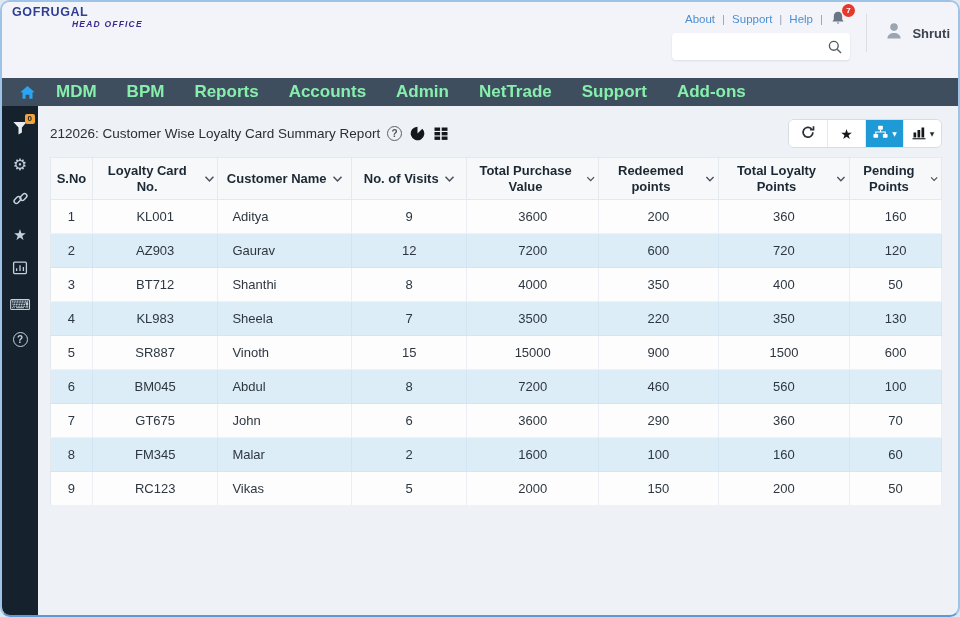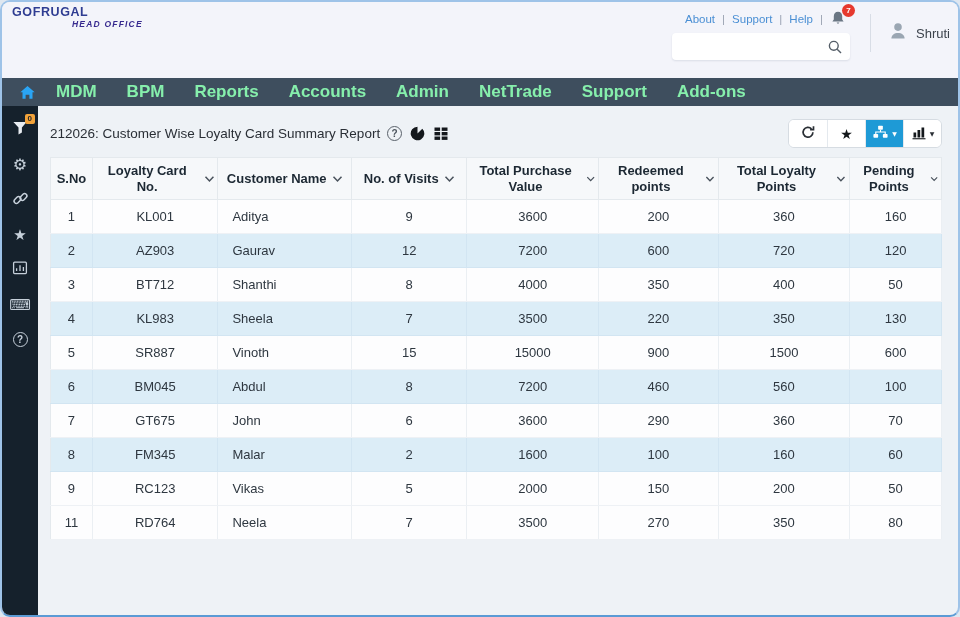--- a/index.html
+++ b/index.html
@@ -16,21 +16,21 @@
   .brand-tagline { color:#372a8f; font-weight:bold; font-size:8.5px; letter-spacing:1.2px; margin-left:60px;font-style:italic; }
   .top-right { position:absolute; right:108px; top:8px; display:flex; flex-direction:column; align-items:flex-end; gap:5px; }
   .top-links { display:flex; align-items:center; gap:7px; font-size:11.5px; }
   .hlink { color:#4a8fd4; text-decoration:none; cursor:pointer; }
   .lsep { color:#9aa3b2; }
   .bell-wrap { position:relative; width:20px; height:18px; cursor:pointer; }
   .notif-badge { position:absolute; top:-6px; right:-5px; min-width:13px; height:13px; background:#e6392e; color:#fff; border-radius:50%; font-size:8px; font-weight:bold; display:flex; align-items:center; justify-content:center; padding:0 2px; }
   .search-box { width:178px; height:27px; background:#fff; border-radius:4px; box-shadow:0 1px 2px rgba(40,60,90,.12); display:flex; align-items:center; padding:0 7px 0 9px; }
   .search-box input { flex:1; border:none; outline:none; font-size:12.5px; background:transparent; min-width:0; }
   .user-chip { position:absolute; right:8px; top:12px; height:38px; display:flex; align-items:center; gap:7px; padding-left:16px; border-left:1px solid #d8dde6; cursor:pointer; }
-  .user-name { font-size:13px; color:#3c434c; font-weight:400; }
+  .user-name { font-size:13px; color:#3c434c; font-weight:700; }
 
   
   .mainnav { height:28px; background:var(--nav,#3e4e5e); display:flex; align-items:center; padding-left:11px; }
   .home-btn { width:28px; display:flex; align-items:center; justify-content:center; cursor:pointer; }
   .nav-items { display:flex; }
   .nav-item { color:#86efac; font-size:17px; font-weight:700; padding:0 15px; line-height:28px; cursor:pointer; white-space:nowrap; }
 
   
   .bodyrow { display:flex; height:calc(100% - 88px); }
   .sidebar { width:36px; background:var(--side,#15212c); display:flex; flex-direction:column; align-items:center; padding-top:6px; flex:0 0 36px; }
@@ -404,27 +404,17 @@
             <tr class="odd-white">
               <td>9</td>
               <td>RC123</td>
               <td class="cell-left">Vikas</td>
               <td>5</td>
               <td>2000</td>
               <td>150</td>
               <td>200</td>
               <td>50</td>
             </tr>
-            <tr class="odd-white">
-              <td>11</td>
-              <td>RD764</td>
-              <td class="cell-left">Neela</td>
-              <td>7</td>
-              <td>3500</td>
-              <td>270</td>
-              <td>350</td>
-              <td>80</td>
-            </tr>
           </tbody>
       </table>
     </main>
   </div>
 </div>
 
 </body></html>

